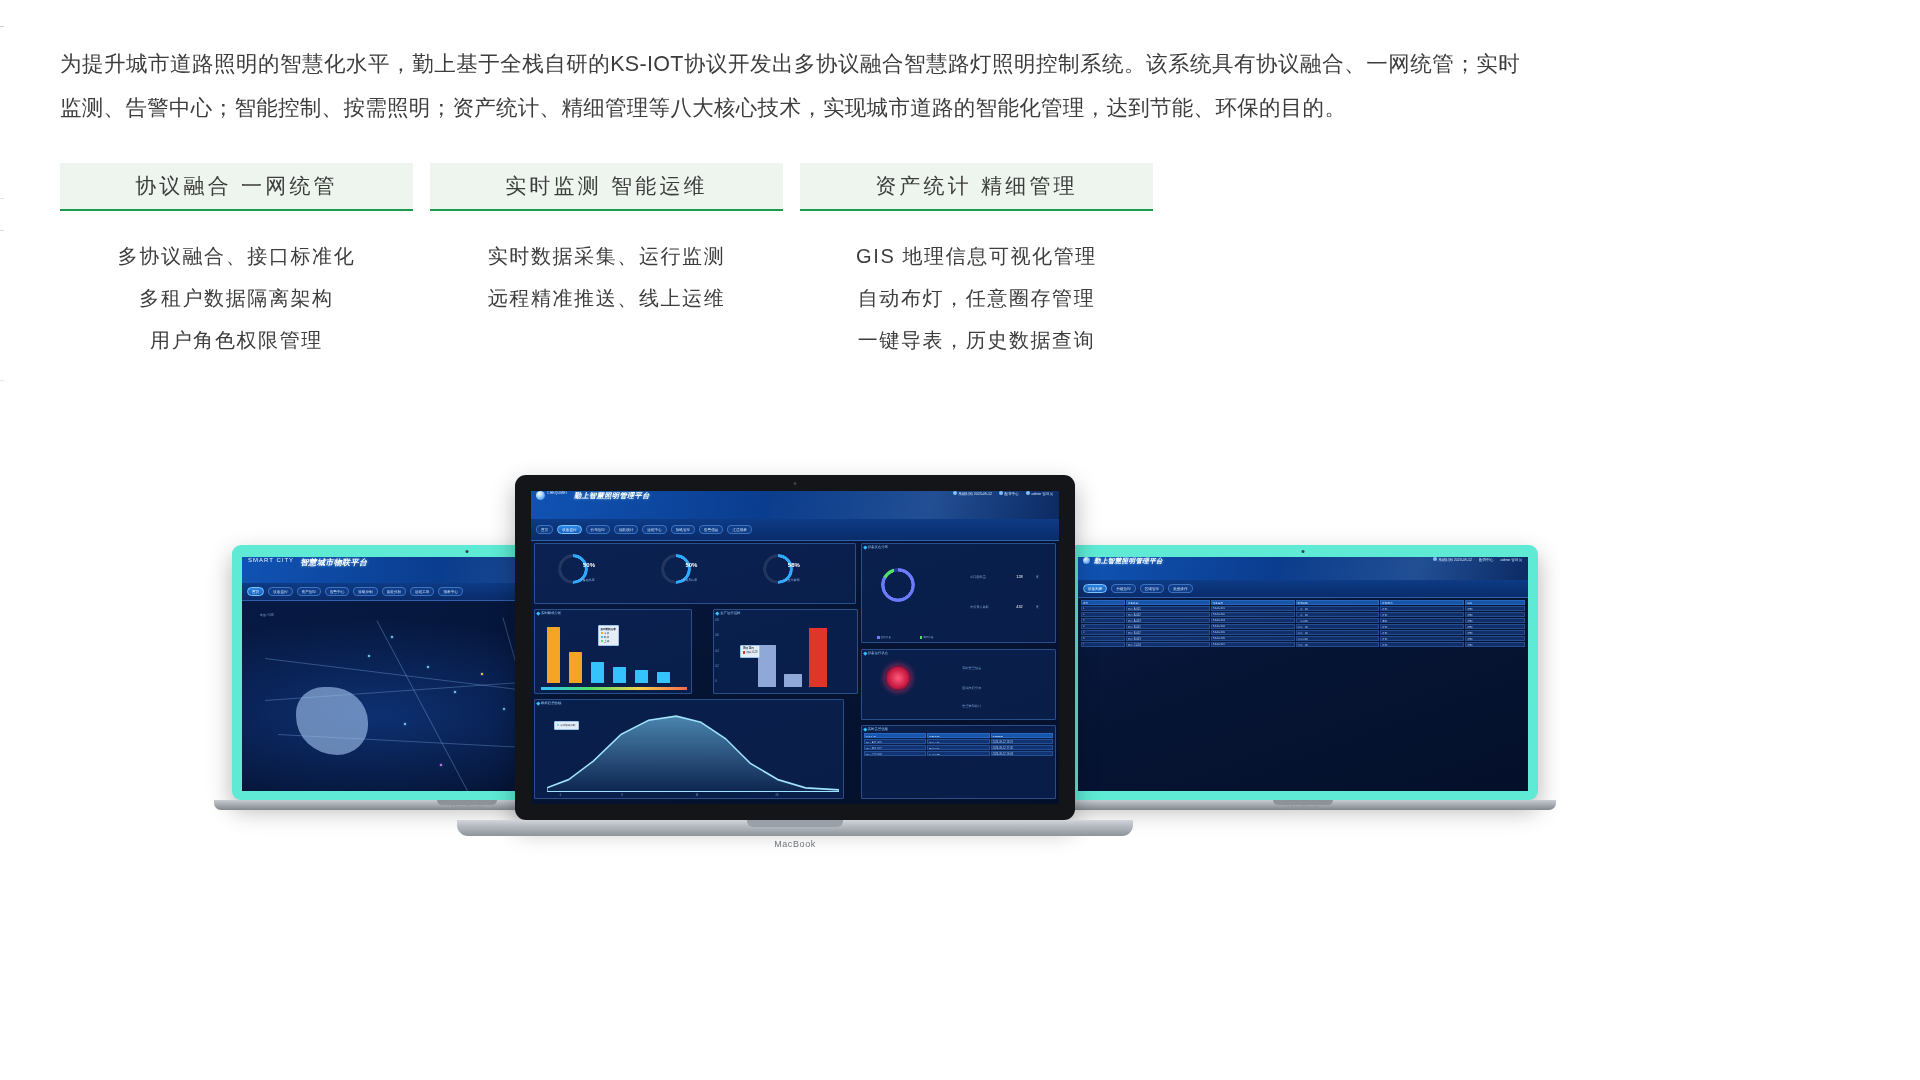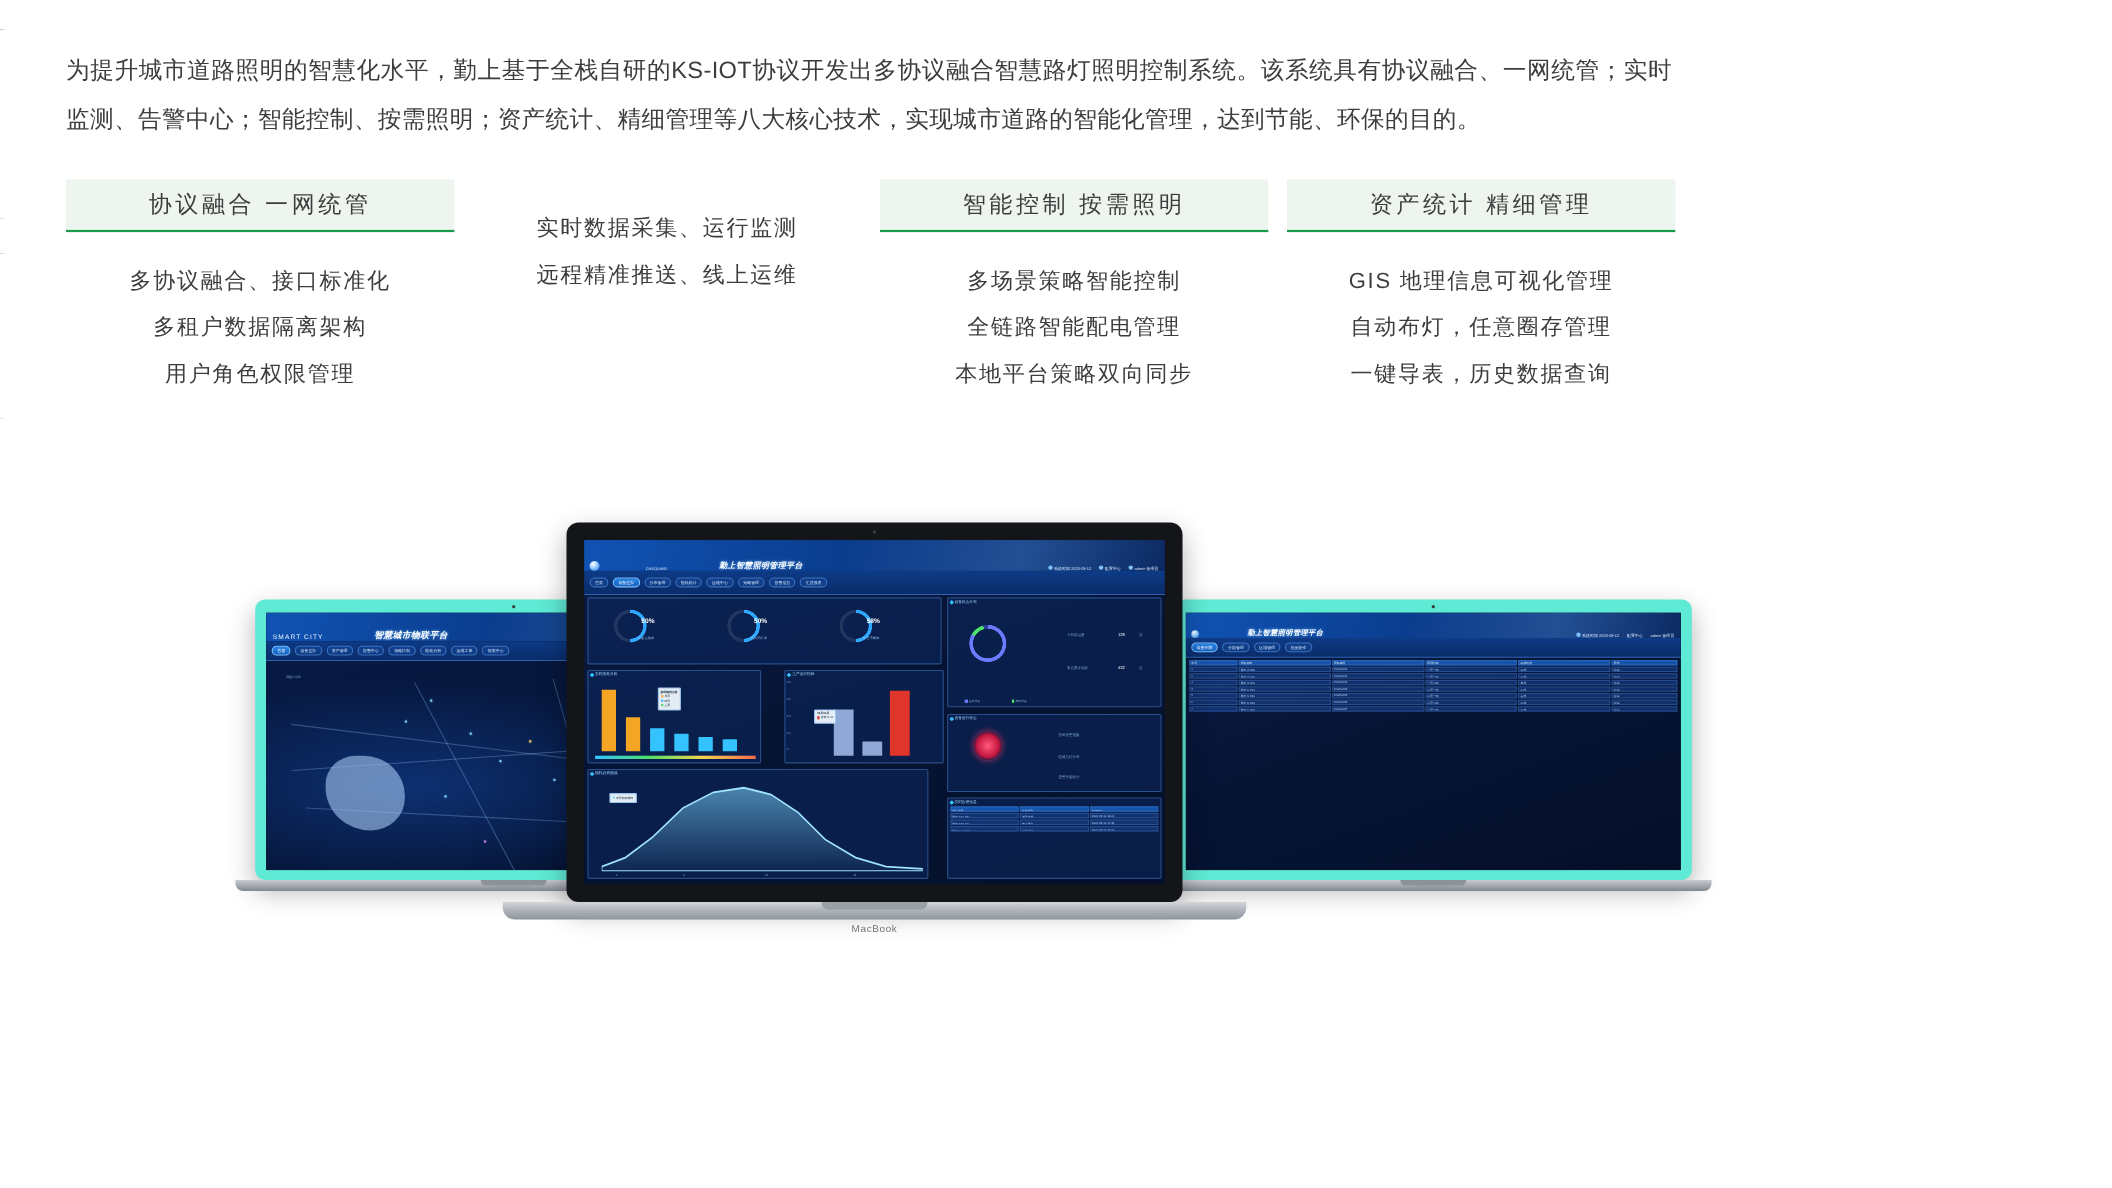--- a/index.html
+++ b/index.html
@@ -149,21 +149,21 @@
     position: absolute;
     inset: 0;
     background: linear-gradient(160deg, #0a1c46 0%, #061434 45%, #04102a 100%);
     font-size: 4px;
     color: #bcd6ff;
   }
   .ui-topbar {
     position: absolute; left:0; top:0; right:0;
     height: 13%;
     background: linear-gradient(100deg, #1053b4 0%, #0b3f92 40%, #0a3076 75%, #0c2a63 100%);
-    display: flex; align-items: flex-end; gap: 40px;
+    display: flex; align-items: flex-start;
   }
   .ui-topbar::after {
     content:''; position:absolute; right:0; top:0; bottom:0; width:55%;
     background: linear-gradient(105deg, rgba(255,255,255,0) 0%, rgba(120,190,255,0.22) 55%, rgba(255,255,255,0) 100%);
   }
   .ui-logo {
     width: 9px; height: 9px; border-radius: 50%;
     background: radial-gradient(circle at 35% 30%, #ffffff 0%, #9fd2ff 40%, #1c74d6 100%);
     margin-left: 5px; flex: none;
   }
@@ -284,36 +284,29 @@
         <span class="card-head-title">协议融合 一网统管</span>
       </div>
       <div class="card-body">
         <div class="card-line">多协议融合、接口标准化</div>
         <div class="card-line">多租户数据隔离架构</div>
         <div class="card-line">用户角色权限管理</div>
       </div>
     </div>
 
     <div class="card">
+      <div class="card-head">
+        <span class="card-head-title">实时监测 智能运维</span>
+      </div>
       <div class="card-body">
         <div class="card-line">实时数据采集、运行监测</div>
         <div class="card-line">远程精准推送、线上运维</div>
       </div>
     </div>
 
-    <div class="card">
-      <div class="card-head">
-        <span class="card-head-title">智能控制 按需照明</span>
-      </div>
-      <div class="card-body">
-        <div class="card-line">多场景策略智能控制</div>
-        <div class="card-line">全链路智能配电管理</div>
-        <div class="card-line">本地平台策略双向同步</div>
-      </div>
-    </div>
 
     <div class="card">
       <div class="card-head">
         <span class="card-head-title">资产统计 精细管理</span>
       </div>
       <div class="card-body">
         <div class="card-line">GIS 地理信息可视化管理</div>
         <div class="card-line">自动布灯，任意圈存管理</div>
         <div class="card-line">一键导表，历史数据查询</div>
       </div>

